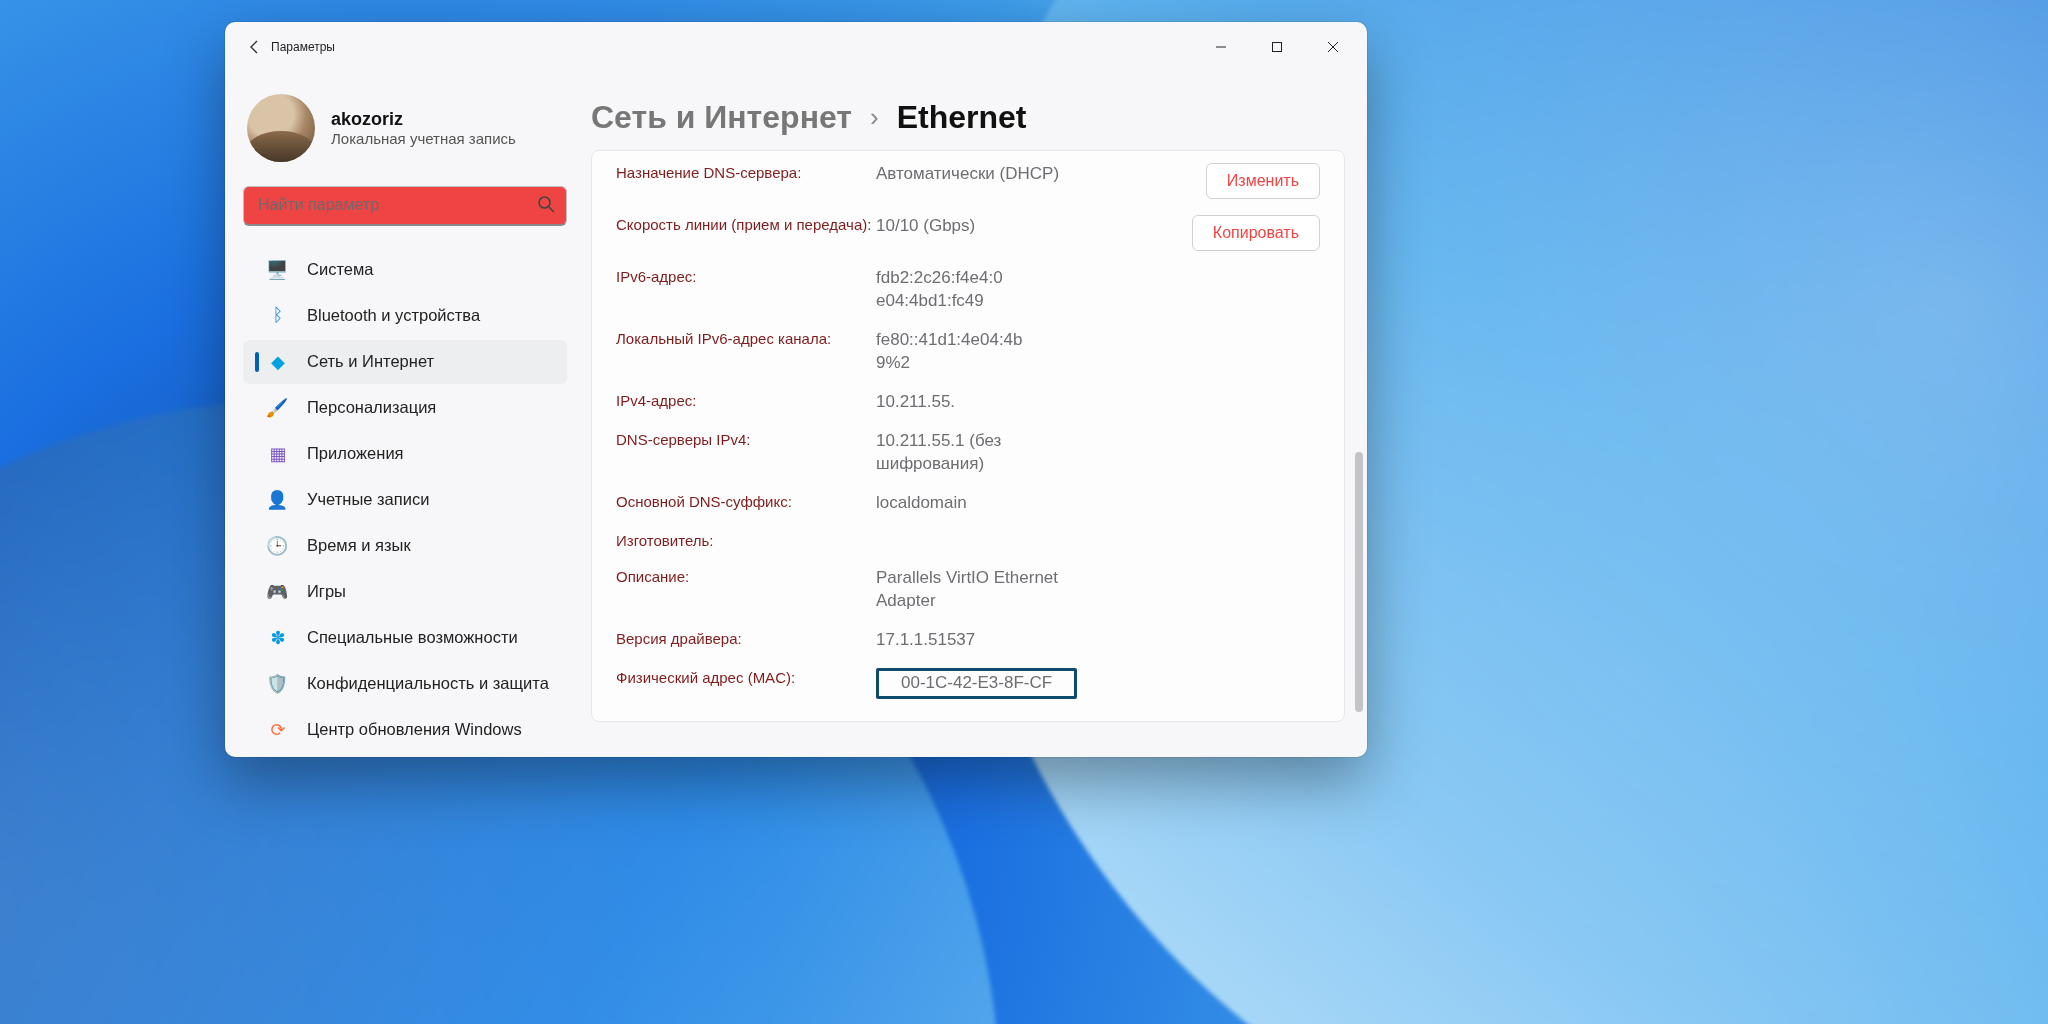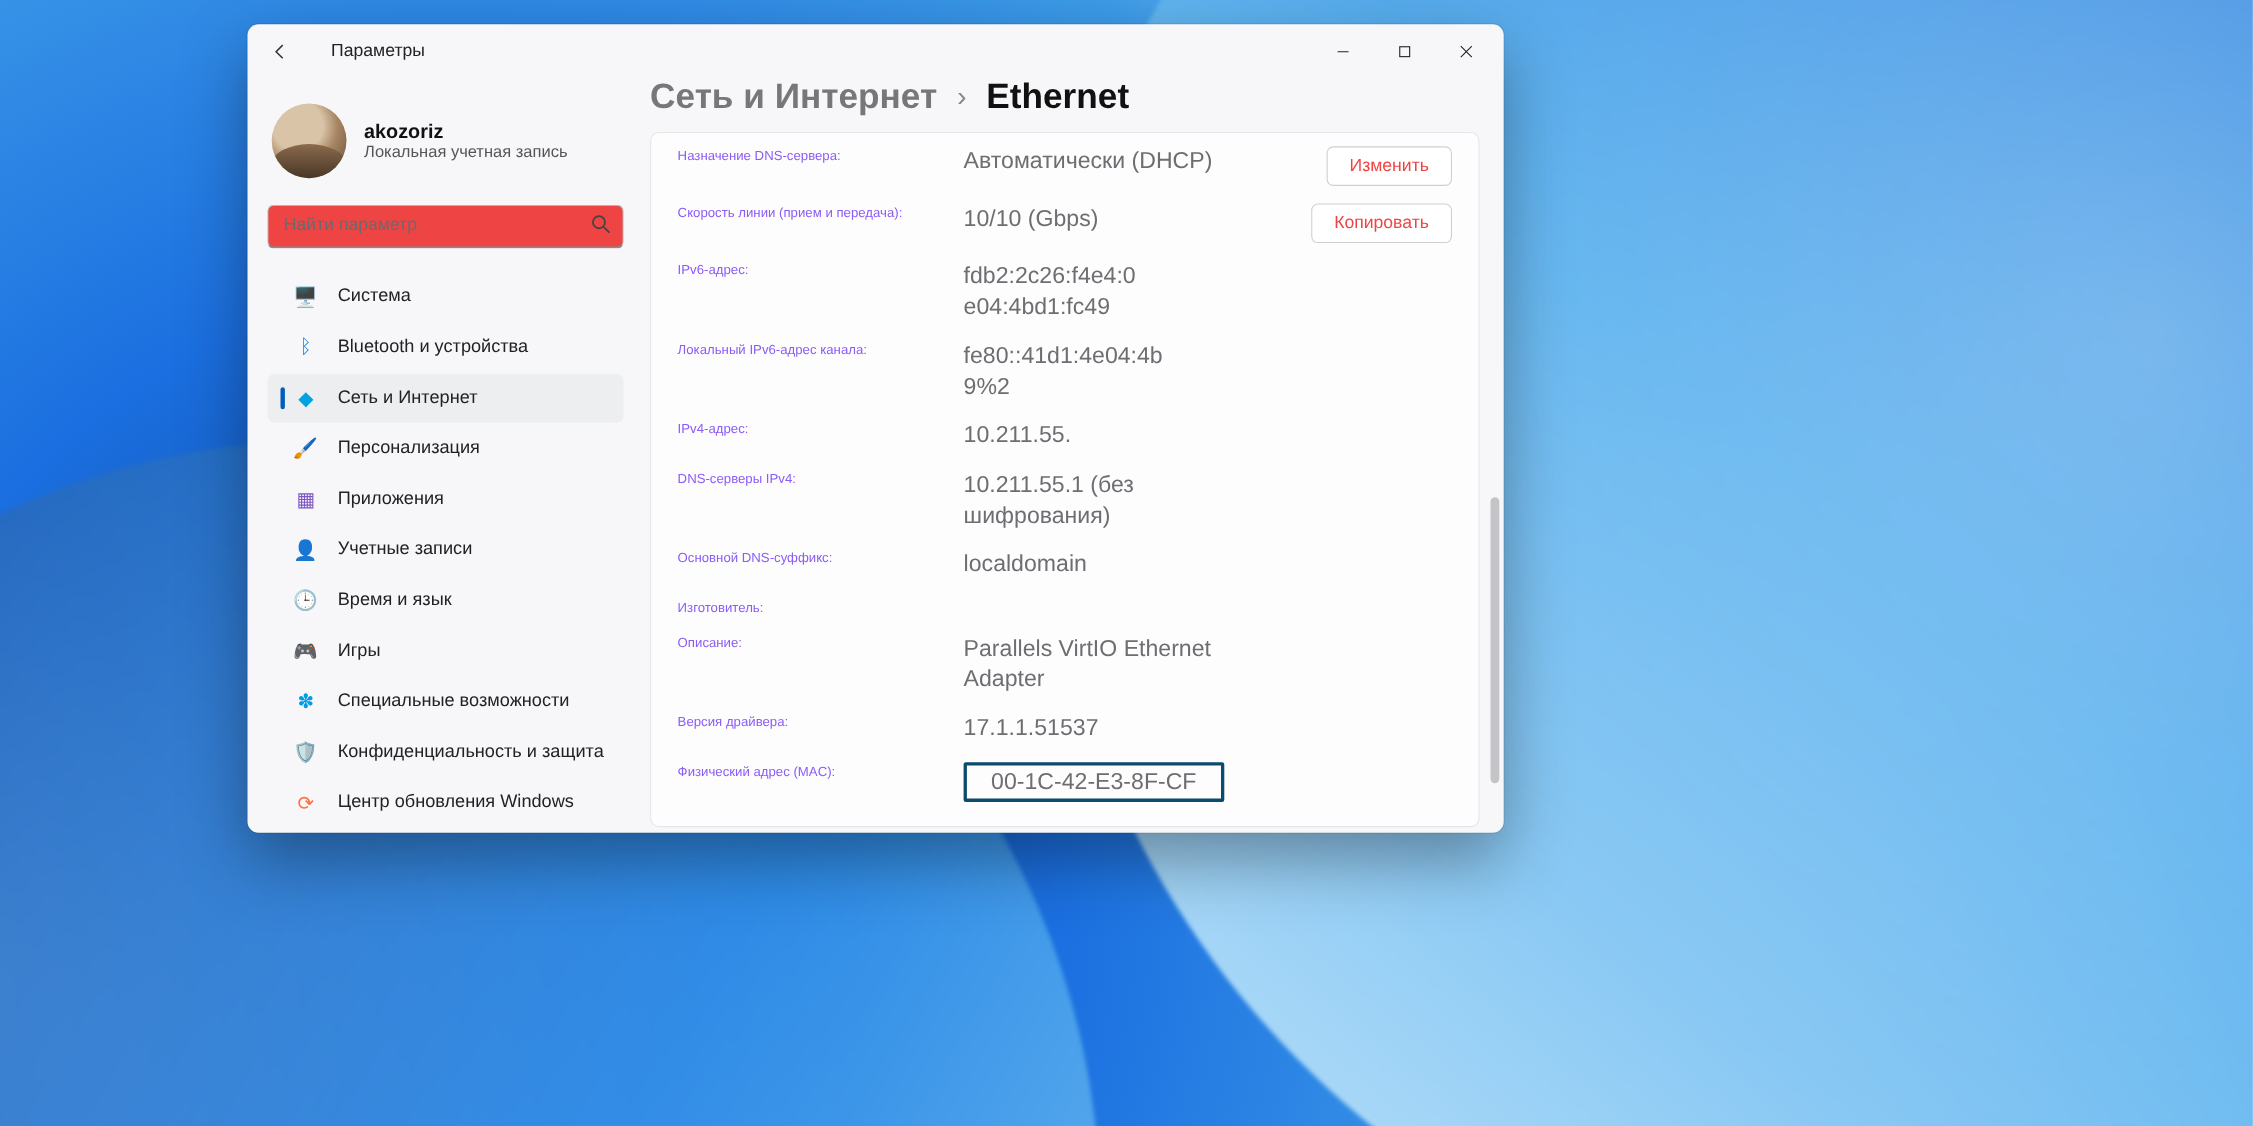--- a/index.html
+++ b/index.html
@@ -31,21 +31,21 @@
     display: flex; flex-direction: column;
     overflow: hidden;
     z-index: 10;
   }
 
   .titlebar {
     height: 50px; display: flex; align-items: center; padding: 0 6px 0 14px;
   }
   .back-btn { width: 32px; height: 32px; display:flex;align-items:center;justify-content:center;
     border-radius:4px; cursor:pointer; color:#333; }
-  .app-title { margin-left: 30px; font-size: 16px; color:#222; }
+  .app-title { margin-left: 0; font-size: 12px; color:#222; }
   .win-controls { margin-left:auto; display:flex; }
   .win-btn { width:56px; height:40px; display:flex;align-items:center;justify-content:center; cursor:pointer; }
   .win-btn svg { width:12px; height:12px; stroke:#222; stroke-width:1; fill:none; }
 
   .body { flex:1; display:flex; min-height:0;align-items:center; }
 
   .sidebar { width:360px; padding: 10px 18px 0 18px; display:flex; flex-direction:column; }
   .profile { display:flex; align-items:center; gap:16px; padding: 6px 0 18px 4px; }
   .avatar { width:68px; height:68px; border-radius:50%;
     background: radial-gradient(circle at 35% 30%, #d9c4a8 0 35%, #a78663 55%, #5a4632 100%);
@@ -71,22 +71,22 @@
 
   .main { flex:1; padding: 10px 0 0 0; display:flex; flex-direction:column; min-width:0; }
   .breadcrumb { display:flex; align-items:center; gap:18px; padding: 0 28px 14px 6px; }
   .crumb { font-size:32px; font-weight:600; color:#777; cursor:pointer; }
   .crumb.current { color:#111; }
   .chev { font-size:26px; color:#888; }
 
   .panel { margin: 0 22px 18px 6px; background:#fdfdfe; border:1px solid #e6e6ea; border-radius:8px;
     padding: 4px 0 14px 0; position:relative; }
   .row { display:flex; align-items:flex-start; padding: 8px 24px; }
-  .row .label { width:260px; font-size:12px; color:#8b5cf6; line-height:1.35; }
-  .row .value { flex:1; font-size:21px; color:#6e6e72; line-height:1.35; max-width:260px; }
+  .row .label { width:260px; font-size:15px; color:#7f1d1d; line-height:1.35; }
+  .row .value { flex:1; font-size:17px; color:#6e6e72; line-height:1.35; max-width:260px; }
   .row .actions { margin-left:auto; }
   .btn { background:#fff; border:1px solid #d0d0d4; border-radius:6px; padding:8px 20px; font-size:16px;
     cursor:pointer; color:#ef4444; }
 
   .highlight { display:inline-block; border:3px solid #0c4a6e; padding:1px 22px; border-radius:2px; }
 
   .scroll-track { position:absolute; right:4px; top:150px; bottom:16px; width:10px;
     background:transparent; }
   .scroll-thumb { position:absolute; right:0; width:8px; border-radius:4px; background:#c4c4c8;
     top:280px; height:260px; }

